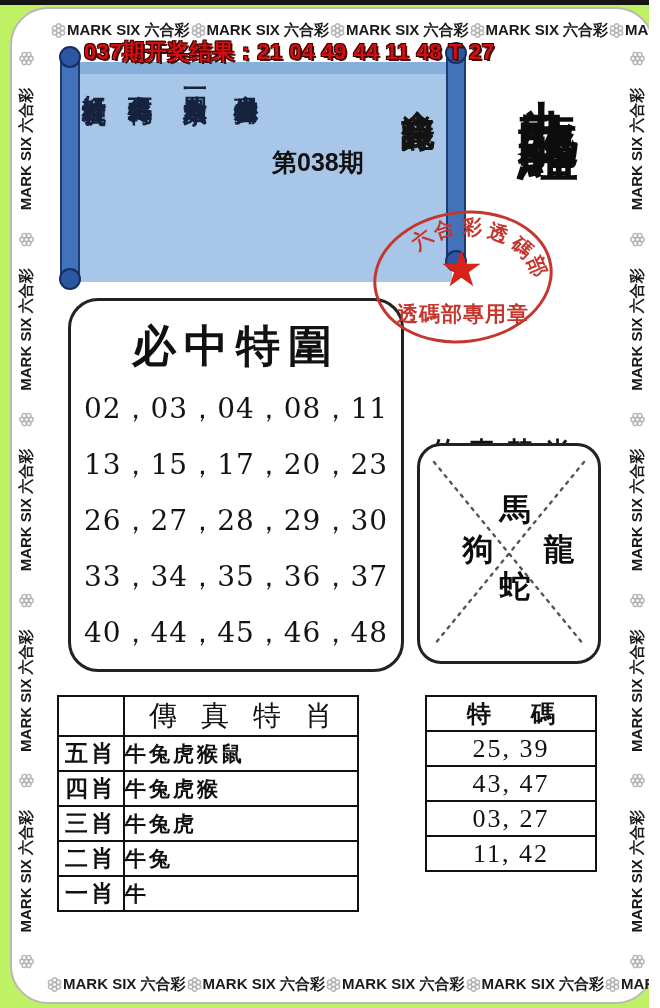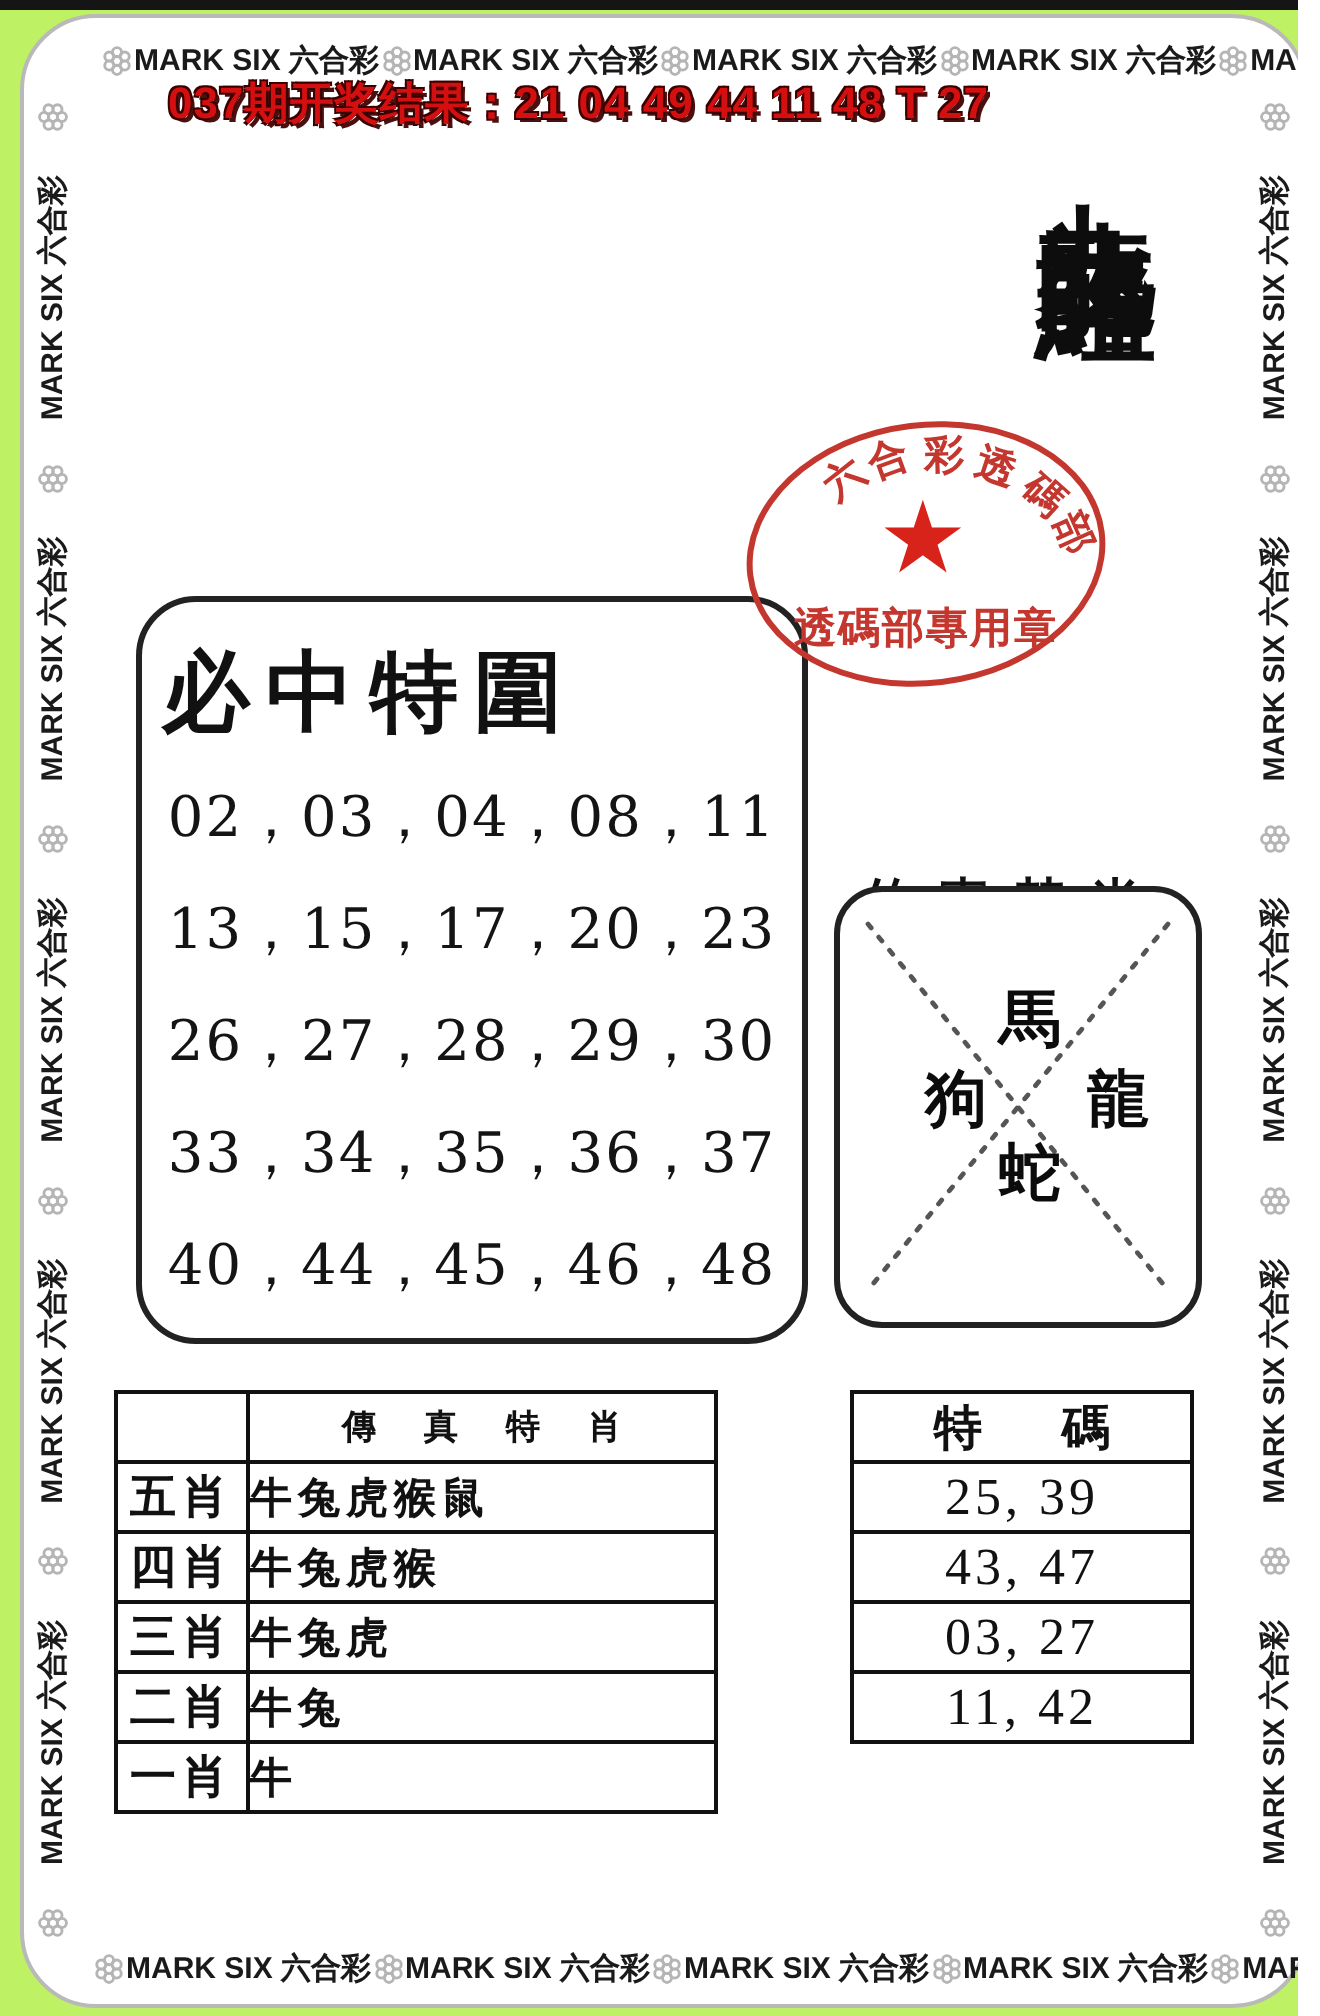--- a/index.html
+++ b/index.html
@@ -60,22 +60,22 @@
       border:3px solid #c4372e;border-radius:50%;transform:rotate(-7deg);}
   .arc-char{position:absolute;font-size:20px;font-weight:bold;color:#c4372e;
       font-family:"Liberation Serif",serif;}
   .star{position:absolute;left:67px;top:33px;font-size:50px;line-height:52px;color:#d7231a;}
   .seal-bottom{position:absolute;left:8px;top:90px;width:166px;text-align:center;
       font-size:21px;font-weight:bold;color:#c4372e;letter-spacing:1px;}
 
   
   .lucky-box{position:absolute;left:68px;top:298px;width:330px;height:368px;z-index:2;
       border:3px solid #222;border-radius:30px;background:#fff;}
-  .lucky-title{margin-top:16px;text-align:left;font-size:44px;font-weight:900;
-      letter-spacing:8px;color:#111;font-family:"Liberation Serif",serif;margin-left:10px;}
+  .lucky-title{margin-top:16px;text-align:center;font-size:44px;font-weight:900;
+      letter-spacing:8px;color:#111;font-family:"Liberation Serif",serif;}
   .lucky-rows{position:absolute;left:0;top:80px;width:100%;height:280px;
       display:flex;flex-direction:column;justify-content:space-around;}
   .lucky-row{text-align:center;font-family:"DejaVu Serif",serif;font-size:28px;
       color:#141414;letter-spacing:1px;white-space:nowrap;}
 
   
   .fax-ban-title{position:absolute;left:417px;top:398px;width:180px;text-align:center;
       font-size:26px;font-weight:900;letter-spacing:12px;color:#111;
       font-family:"Liberation Sans",sans-serif;margin-top:36px;}
   .zodiac-box{position:absolute;left:417px;top:443px;width:178px;height:215px;
@@ -84,21 +84,21 @@
   .z-char{position:absolute;transform:translate(-50%,-50%);font-size:31px;font-weight:900;
       color:#0c0c0c;font-family:"Liberation Serif",serif;}
 
   
   table.sheet{position:absolute;border-collapse:collapse;table-layout:fixed;z-index:2;
       background:#fff;}
   table.sheet th,table.sheet td{border:2px solid #111;padding:0;height:33px;
       font-family:"Liberation Serif",serif;color:#111;}
   table.fax{left:57px;top:695px;width:300px;}
   table.code{left:425px;top:695px;width:172px;}
-  .zhead{font-size:17px;font-weight:700;letter-spacing:24px;text-align:center;
+  .zhead{font-size:28px;font-weight:400;letter-spacing:24px;text-align:center;
       text-indent:24px;}
   .chead{font-size:24px;font-weight:900;letter-spacing:40px;text-align:center;
       text-indent:40px;}
   .rlabel{font-size:23px;font-weight:900;text-align:center;letter-spacing:3px;margin-top:47px;}
   .rvalue{font-size:21px;font-weight:900;text-align:left;padding-left:14px;
       letter-spacing:3px;}
   .cvalue{font-size:26px;font-weight:500;text-align:center;letter-spacing:2px;
       font-family:"Liberation Sans",sans-serif;}
 </style>
 </head>
@@ -418,20 +418,33 @@
             <circle cx="5.5" cy="12.6" r="2.7"></circle>
             <circle cx="5.5" cy="7.4" r="2.7"></circle>
             <circle cx="10" cy="10" r="2.7"></circle>
           </g>
         </svg>
       </span>
     </div>
 
   <div class="result-line">037期开奖结果：21 04 49 44 11 48 T 27</div>
 
+  <div class="scroll">
+    <div class="scroll-body"></div>
+    <div class="rod left"></div>
+    <div class="rod right"></div>
+    <div id="poem-cols">
+        <div class="poem-col" style="left:21px;">好运财神给玄机</div>
+        <div class="poem-col" style="left:67px;">七上八下得特码</div>
+        <div class="poem-col" style="left:122px;">一八四六是本家</div>
+        <div class="poem-col" style="left:173px;">身心强健自发挥</div>
+      </div>
+    <div class="issue">第038期</div>
+    <div class="minutes">會議記錄</div>
+  </div>
 
   <div class="title-v">九龍賭經</div>
 
   <div class="seal">
     <div class="seal-ellipse"></div>
     <div id="seal-arc">
         <span class="arc-char" style="left:40px;top:16px;transform:rotate(-38deg);">六</span>
         <span class="arc-char" style="left:62px;top:6px;transform:rotate(-20deg);">合</span>
         <span class="arc-char" style="left:90px;top:4px;transform:rotate(-2deg);">彩</span>
         <span class="arc-char" style="left:116px;top:10px;transform:rotate(18deg);">透</span>

